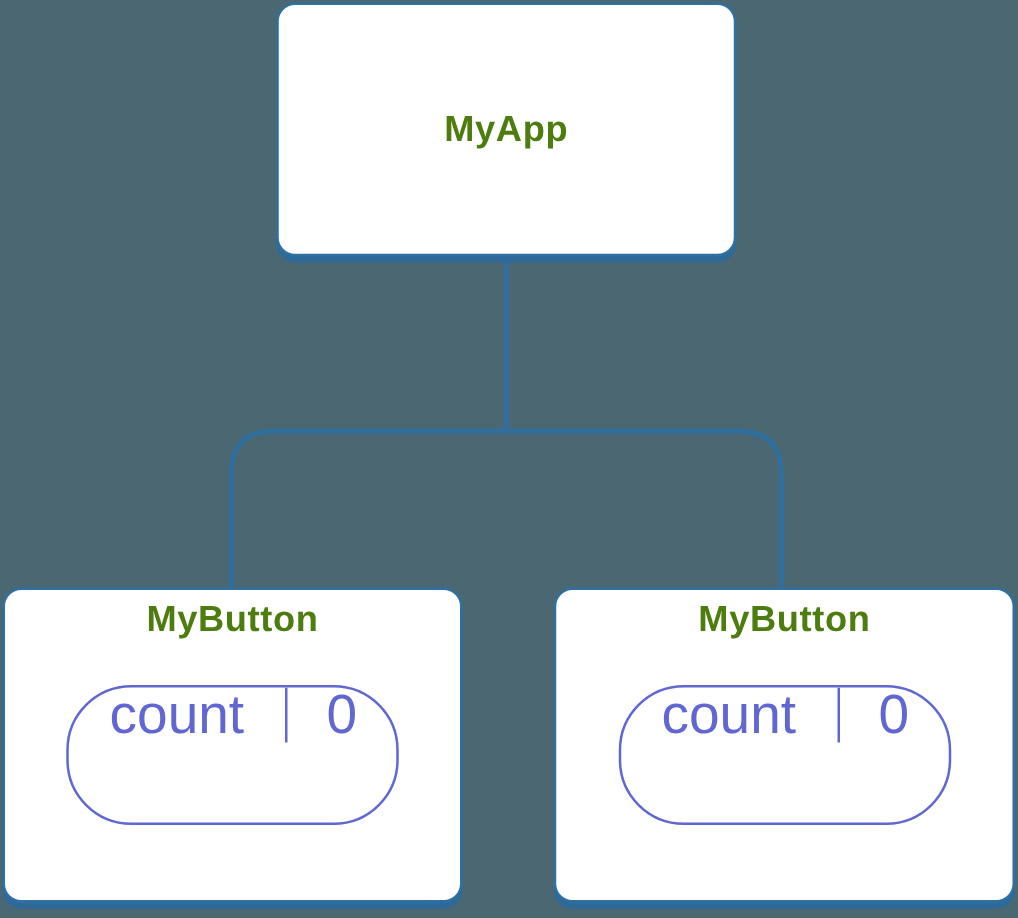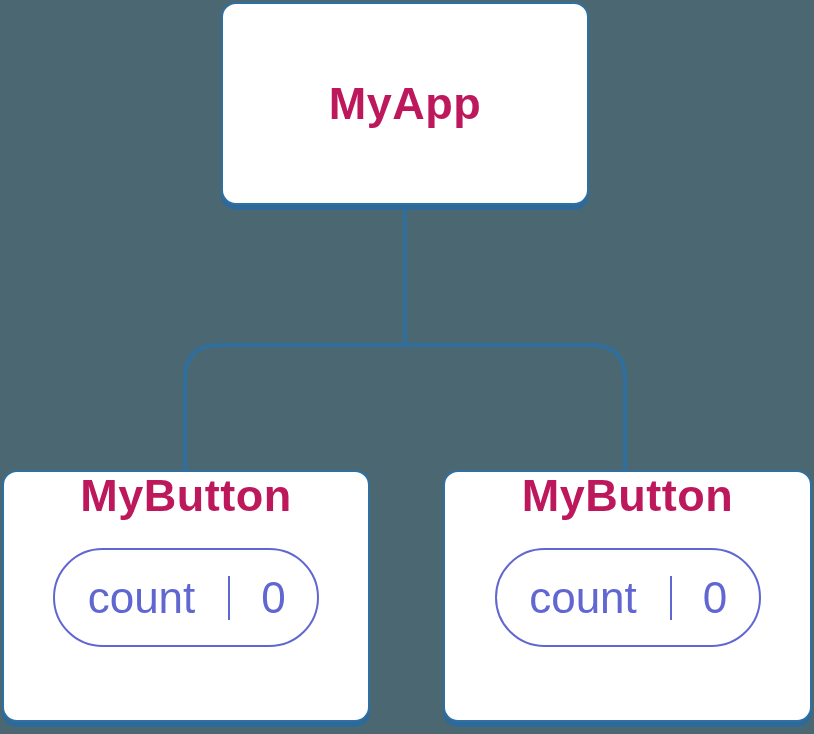--- a/index.html
+++ b/index.html
@@ -45,36 +45,36 @@
     justify-content: center;
   }
   .node.child {
     top: 470px;
     width: 368px;
     height: 252px;
   }
   .node.child-left  { left: 2px; }
   .node.child-right { left: 443px; width: 369px; }
   .node-label {
-    color: #be185d;
-    font-size: 45px;
+    color: #4d7c0f;
+    font-size: 29px;
     font-weight: 600;
     line-height: 48px;
     letter-spacing: 0.5px;
     white-space: nowrap;
   }
   .state-pill {
     margin-top: 28px;
     width: 266px;
-    height: 99px;
+    height: 112px;
     border: 2px solid #6167d1;
     border-radius: 52px;
     box-sizing: border-box;
     display: flex;
-    align-items: center;
+    align-items: flex-start;
     background: #ffffff;
     overflow: hidden;
   }
   .state-key-cell {
     width: 173px;
     border-right: 2px solid #6167d1;
     display: flex;
     align-items: center;
     justify-content: center;
   }

